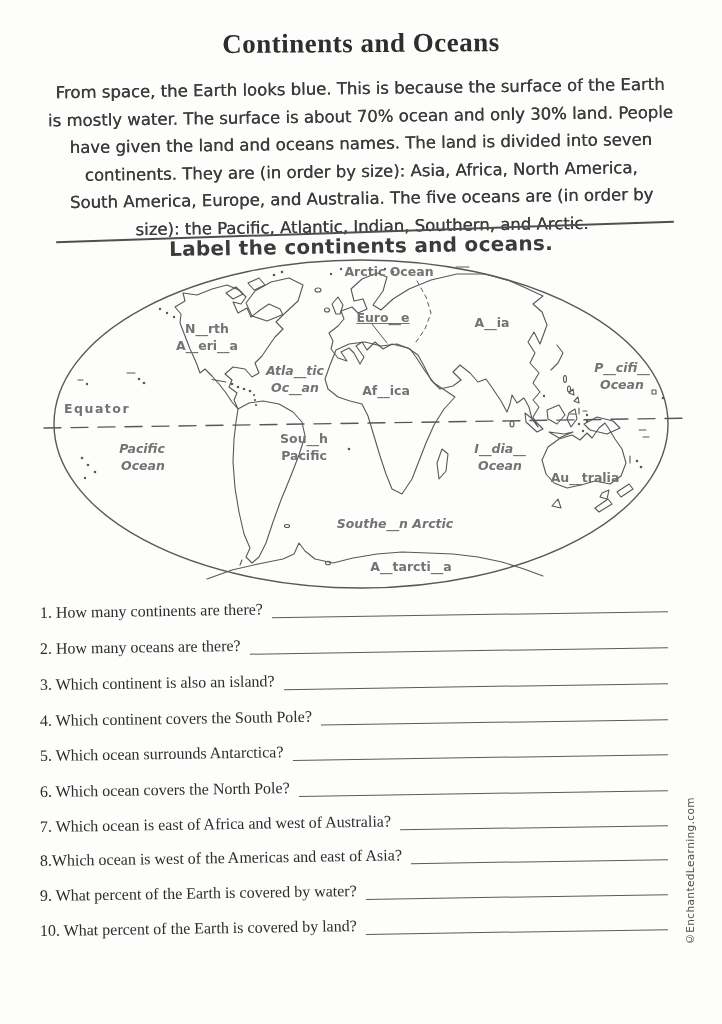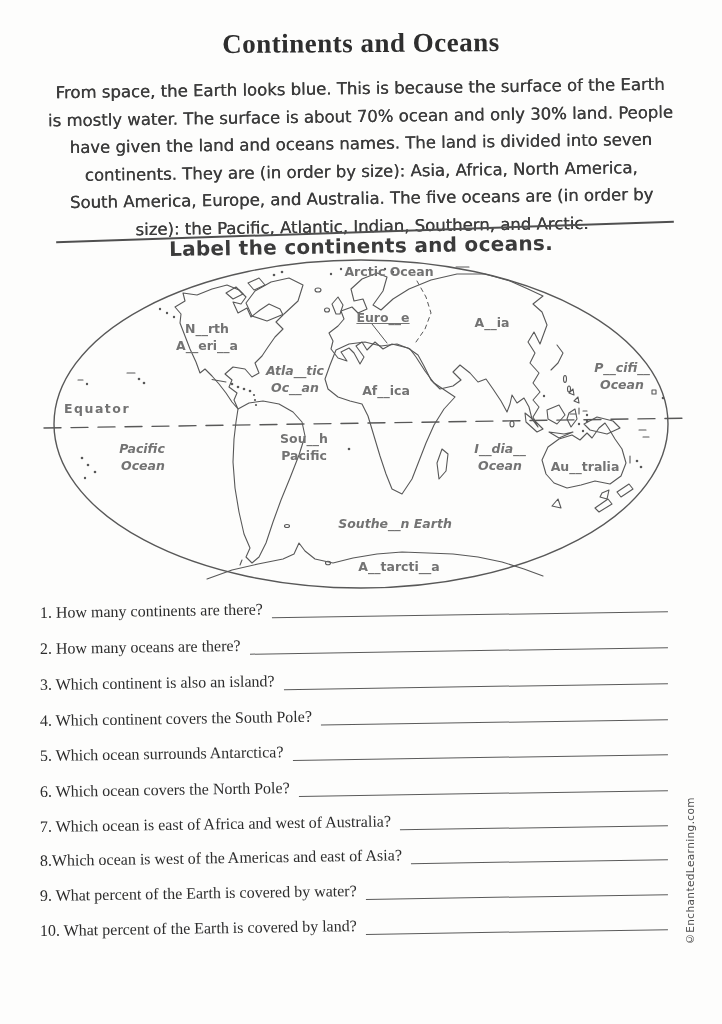--- a/index.html
+++ b/index.html
@@ -189,23 +189,23 @@
       <div>Ocean</div>
     </div>
     <div class="lbl" style="left:224px;top:179px;margin-left:44px;">
       <div>Sou__h</div>
       <div>Pacific</div>
     </div>
     <div class="lbl it" style="left:464px;top:183px;margin-top:6px;">
       <div>I__dia__</div>
       <div>Ocean</div>
     </div>
-    <div class="lbl" style="left:549px;top:207px;"><span>Au__tralia</span></div>
-    <div class="lbl it" style="left:359px;top:264px;"><span>Southe__n Earth</span></div>
-    <div class="lbl" style="left:363px;top:307px;"><span>A__tarcti__a</span></div>
+    <div class="lbl" style="left:549px;top:218px;"><span>Au__tralia</span></div>
+    <div class="lbl it" style="left:359px;top:264px;"><span>Southe__n Arctic</span></div>
+    <div class="lbl" style="left:375px;top:307px;"><span>A__tarcti__a</span></div>
   </div>
 
   <div>
     <div class="q" style="top:604px;">
         <span class="qt">1. How many continents are there?</span>
         <span class="ql"></span>
       </div>
     <div class="q" style="top:640px;">
         <span class="qt">2. How many oceans are there?</span>
         <span class="ql"></span>

